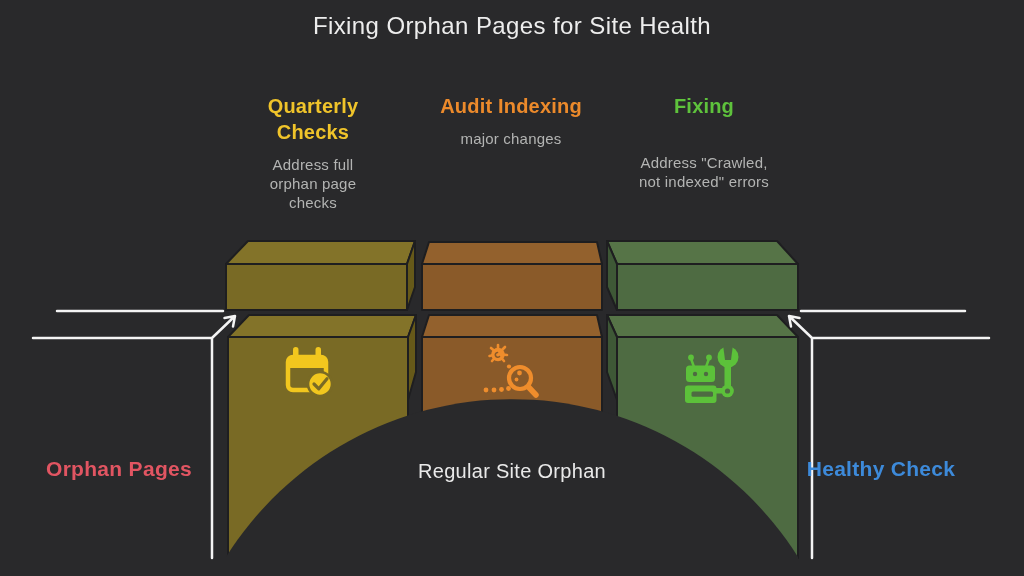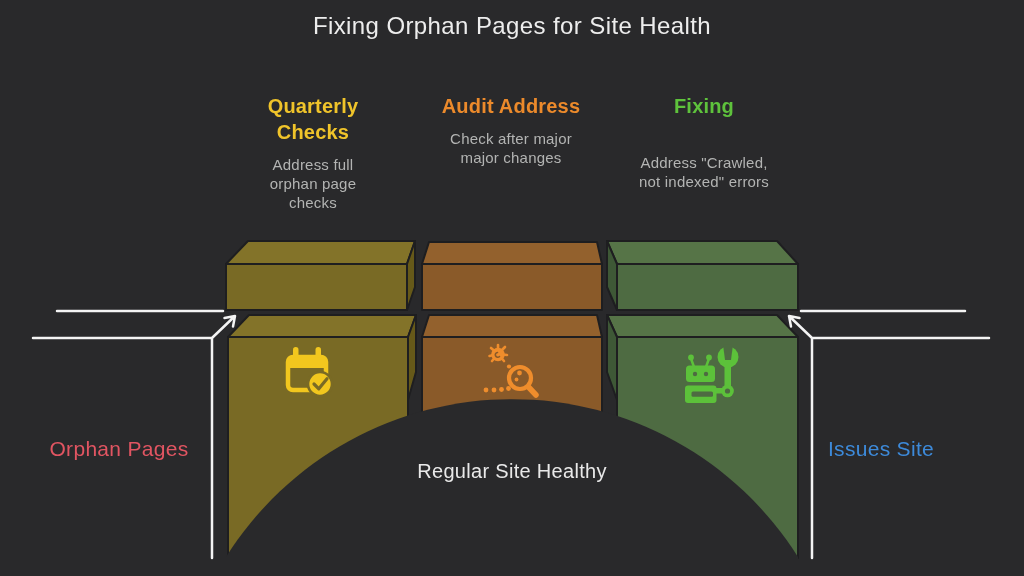--- a/index.html
+++ b/index.html
@@ -15,21 +15,21 @@
   body{background:#111;font-family:"Liberation Sans","DejaVu Sans",sans-serif;}
   .stage{position:relative;width:1024px;height:576px;background:var(--bg);overflow:hidden;}
   .stage svg{position:absolute;left:0;top:0;}
   .txt{position:absolute;text-align:center;}
   .title{top:12px;left:0;width:1024px;font-size:24px;font-weight:500;color:var(--title);letter-spacing:.4px;}
   .col-heading{font-size:20px;font-weight:600;line-height:26px;letter-spacing:.2px;}
   .col-desc{font-size:15px;font-weight:400;line-height:19px;color:var(--desc);letter-spacing:.2px;}
   .c1{color:var(--heading-yellow);} .c2{color:var(--heading-orange);} .c3{color:var(--heading-green);}
   .col1{left:243px;width:140px;} .col2{left:426px;width:170px;} .col3{left:624px;width:160px;}
   .h-row{top:93px;} .d1{top:155px;} .d2{top:129px;} .d3{top:153px;}
-  .side-label{top:437px;font-size:21px;font-weight:400;line-height:24px;letter-spacing:.3px;}
+  .side-label{top:457px;font-size:21px;font-weight:700;line-height:24px;letter-spacing:.3px;}
   .left-label{left:29px;width:180px;color:var(--label-red);}
   .right-label{left:791px;width:180px;color:var(--label-blue);}
   .center-label{top:460px;left:0;width:1024px;font-size:20px;font-weight:500;color:var(--center-label);letter-spacing:.3px;}
   .ol{stroke:var(--outline);stroke-width:2;stroke-linejoin:round;}
   .wl{stroke:var(--line);stroke-width:2.5;fill:none;stroke-linecap:round;stroke-linejoin:round;}
 </style>
 </head>
 <body>
 
 <div class="stage">
@@ -141,32 +141,31 @@
   </div>
 
   <div class="txt title">Fixing Orphan Pages for Site Health</div>
   <div class="txt col-desc col1 d1">
     <div>Address full</div>
     <div>orphan page</div>
     <div>checks</div>
   </div>
 
   <div class="txt col-heading c2 col2 h-row">
-    <div>Audit Address</div>
+    <div>Audit Indexing</div>
   </div>
   <div class="txt col-desc col2 d2">
-    <div>Check after major</div>
     <div>major changes</div>
   </div>
 
   <div class="txt col-heading c3 col3 h-row">
     <div>Fixing</div>
   </div>
   <div class="txt col-desc col3 d3">
     <div>Address "Crawled,</div>
     <div>not indexed" errors</div>
   </div>
 
   <div class="txt side-label left-label">Orphan Pages</div>
-  <div class="txt side-label right-label">Issues Site</div>
-  <div class="txt center-label">Regular Site Healthy</div>
+  <div class="txt side-label right-label">Healthy Check</div>
+  <div class="txt center-label">Regular Site Orphan</div>
 
 </div>
 
 </body></html>

